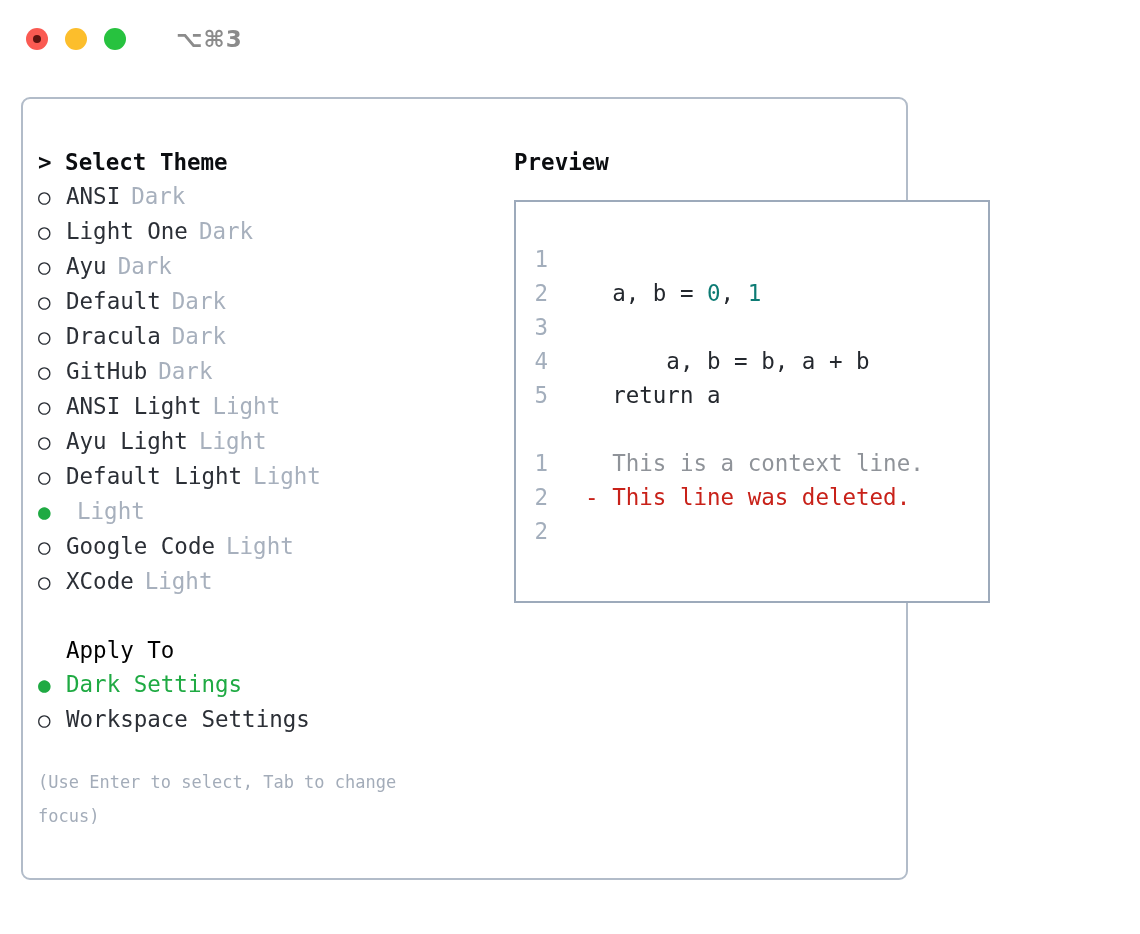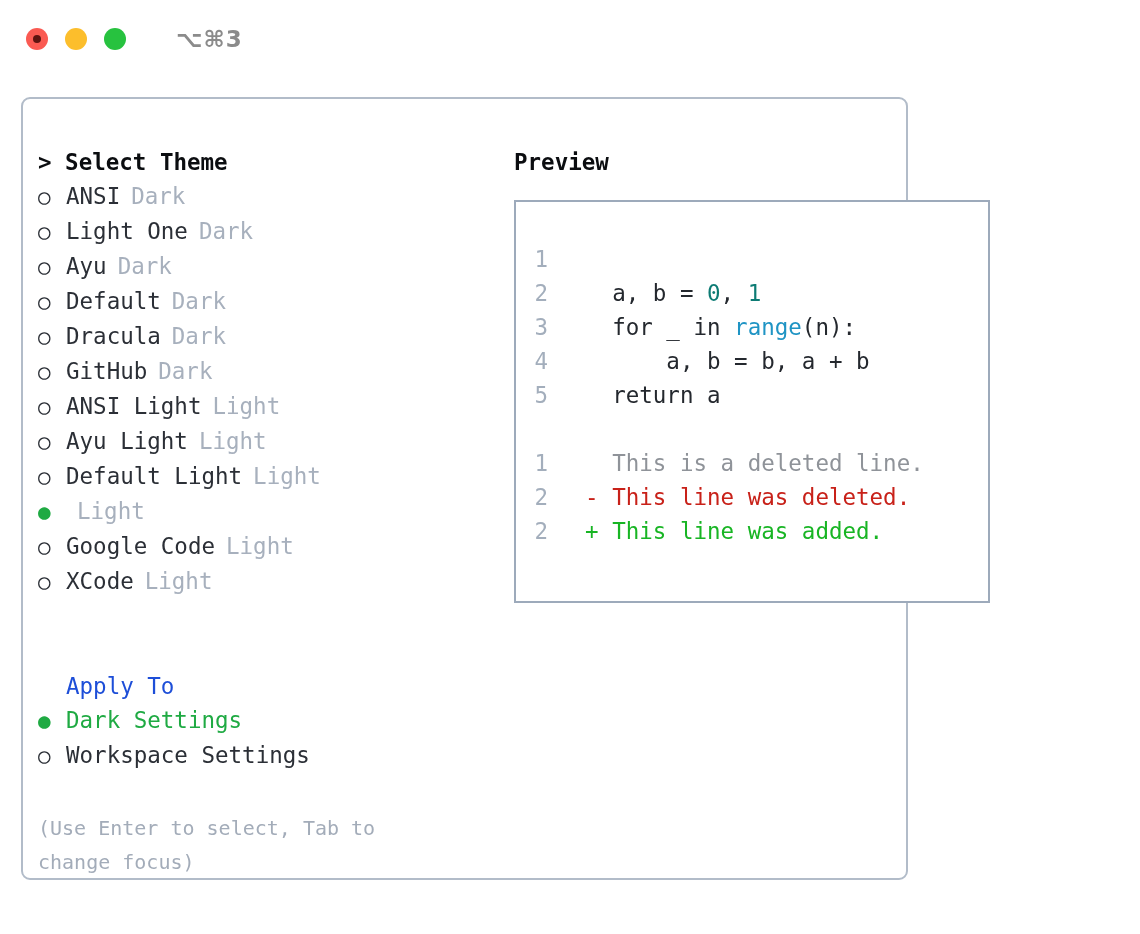--- a/index.html
+++ b/index.html
@@ -114,32 +114,31 @@
   .opt-label { color: #2b2f36; }
   .opt-row.selected .opt-label { color: #1faa43; }
   .opt-tag {
     color: #a7b0bd;
     padding-left: 11px;
   }
 
   .apply-head {
     font-size: 22.5px;
     font-weight: 400;
-    color: #1d4ed8;
+    color: #000000;
     line-height: 34px;
     padding-left: 28px;
     white-space: pre;
-    margin-top: 36px;
   }
 
   .spacer-lg { height: 34px; }
 
   .hint {
-    margin-top: 38px;
-    font-size: 20px;
+    margin-top: 28px;
+    font-size: 17px;
     line-height: 34px;
     color: #a3acb9;
     width: 410px;
     white-space: pre-wrap;
   }
 
   
   .right-col {
     position: absolute;
     left: 479px; top: 46px;
@@ -239,28 +238,28 @@
         <div class="hint">(Use Enter to select, Tab to change focus)</div>
       </div>
 
       <div class="right-col">
         <div class="preview-head">Preview</div>
 
         <div class="preview-box">
           <div id="code-block">
               <div class="code-line"><span class="lineno">1</span></div>
               <div class="code-line"><span class="lineno">2</span><span class="code-txt"><span class="tok-plain">    a, b = </span><span class="tok-num">0</span><span class="tok-plain">, </span><span class="tok-num">1</span></span></div>
-              <div class="code-line"><span class="lineno">3</span><span class="code-txt"><span class="tok-plain">    for _ in </span><span class="tok-call">range</span><span class="tok-plain">(n):</span></span></div>
+              <div class="code-line"><span class="lineno">3</span></div>
               <div class="code-line"><span class="lineno">4</span><span class="code-txt"><span class="tok-plain">        a, b = b, a + b</span></span></div>
               <div class="code-line"><span class="lineno">5</span><span class="code-txt"><span class="tok-plain">    return a</span></span></div>
             </div>
           <div class="gap-rows"></div>
           <div id="diff-block">
-              <div class="code-line"><span class="lineno">1</span><span class="diff-ctx">    This is a deleted line.</span></div>
+              <div class="code-line"><span class="lineno">1</span><span class="diff-ctx">    This is a context line.</span></div>
               <div class="code-line"><span class="lineno">2</span><span class="diff-del">  - This line was deleted.</span></div>
-              <div class="code-line"><span class="lineno">2</span><span class="diff-add">  + This line was added.</span></div>
+              <div class="code-line"><span class="lineno">2</span></div>
             </div>
         </div>
       </div>
 
     </div>
   </div>
 </div>
 
 </body></html>

